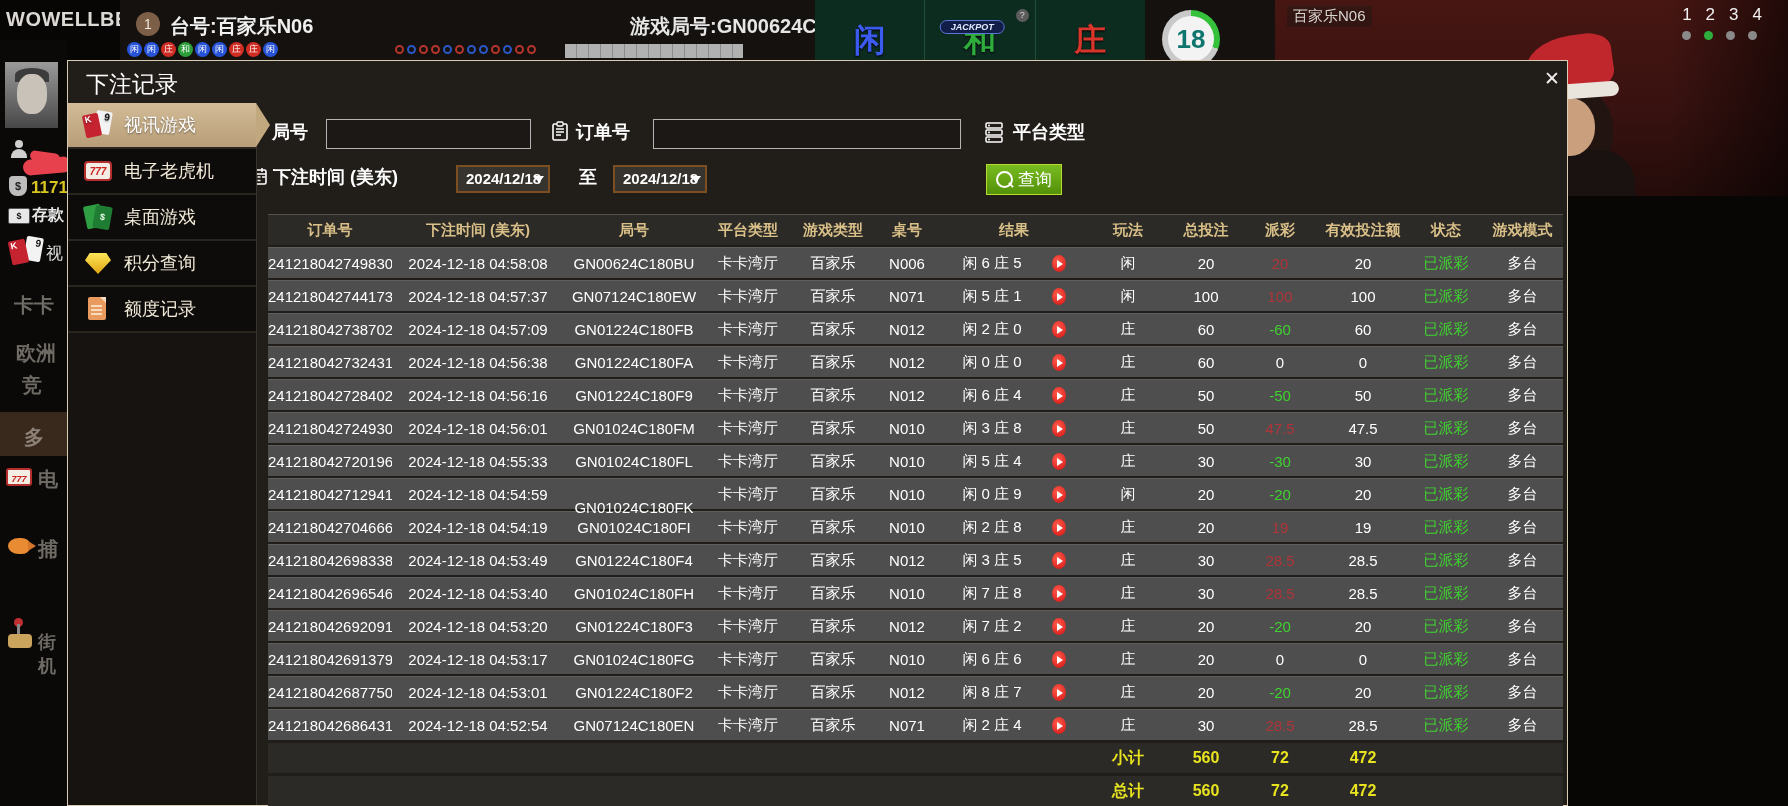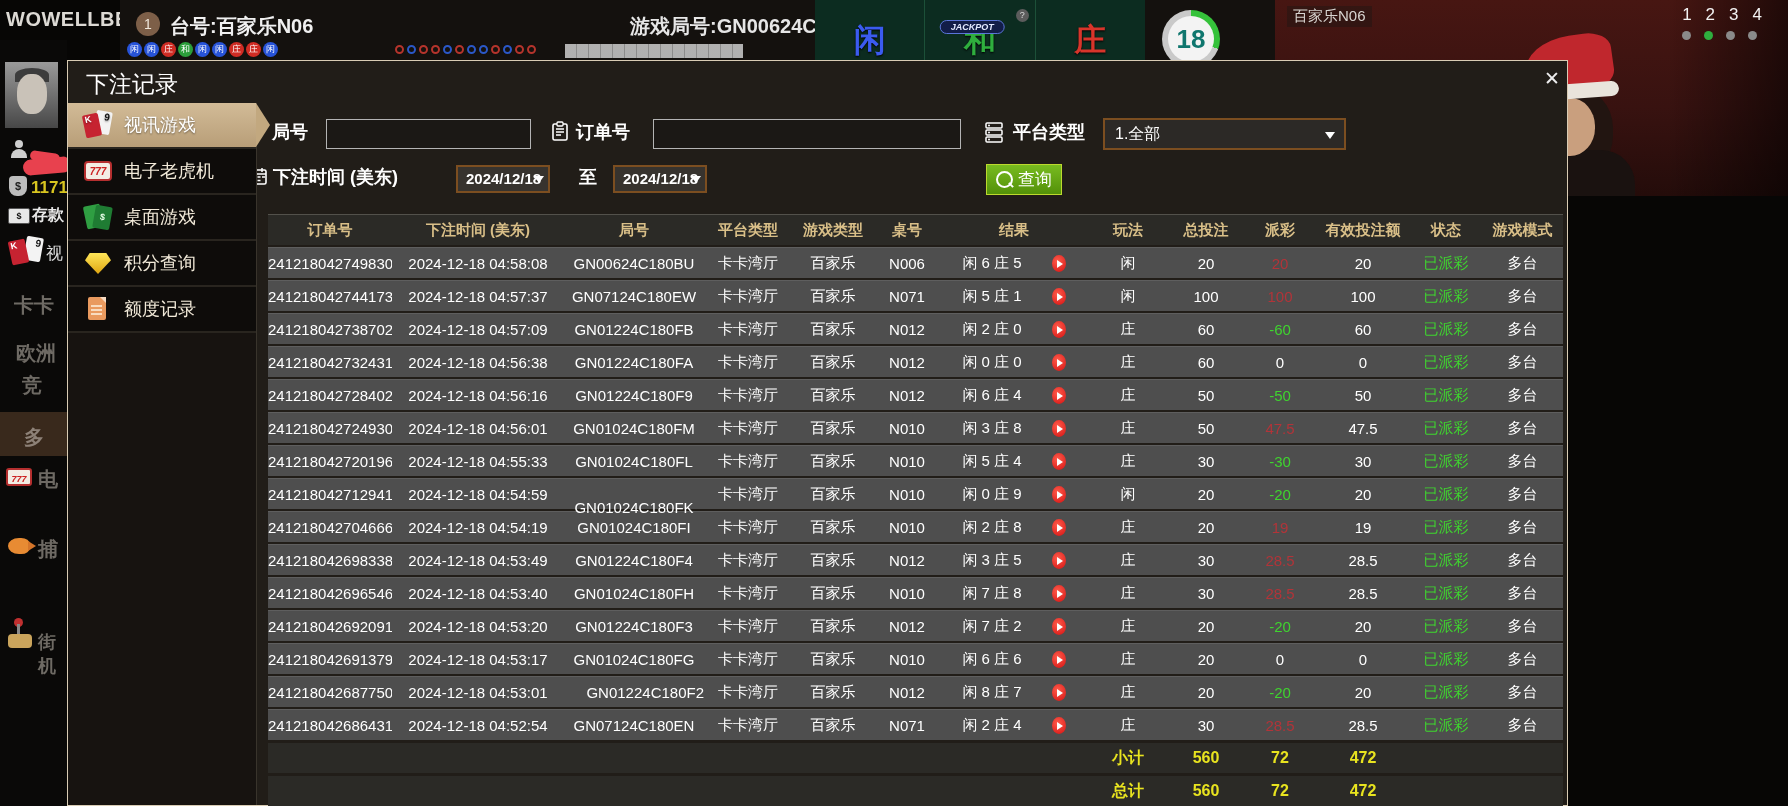--- a/index.html
+++ b/index.html
@@ -283,21 +283,20 @@
 
     <svg class="fic" style="left:914px;top:59px;" width="24" height="24" viewBox="0 0 24 24">
         <rect x="4" y="3" width="16" height="5" rx="1" fill="none" stroke="#fff" stroke-width="1.5"></rect>
         <rect x="4" y="10" width="16" height="5" rx="1" fill="none" stroke="#fff" stroke-width="1.5"></rect>
         <rect x="4" y="17" width="16" height="5" rx="1" fill="none" stroke="#fff" stroke-width="1.5"></rect>
         <circle cx="7" cy="5.5" r="1" fill="#fff"></circle>
         <circle cx="7" cy="12.5" r="1" fill="#fff"></circle>
         <circle cx="7" cy="19.5" r="1" fill="#fff"></circle>
       </svg>
     <div class="flabel" style="left:945px;top:59px;">平台类型</div>
-    <div class="sel-box" style="left:1035px;top:57px;width:243px;"><span>1.全部</span><span class="car"></span></div>
 
     <svg class="fic" style="left:179px;top:104px;" width="22" height="22" viewBox="0 0 22 22">
         <rect x="3" y="5" width="16" height="14" rx="1.5" fill="none" stroke="#fff" stroke-width="1.6"></rect>
         <path d="M3 9 H19 M7 3 V7 M15 3 V7" stroke="#fff" stroke-width="1.5"></path>
         <path d="M6 12 H9 M10.5 12 H13.5 M15 12 H18 M6 15.5 H9 M10.5 15.5 H13.5" stroke="#fff" stroke-width="1.3"></path>
       </svg>
     <div class="flabel" style="left:205px;top:104px;">下注时间 (美东)</div>
     <div class="date-box" style="left:388px;top:104px;width:94px;"><span>2024/12/18</span><span class="car"></span></div>
     <div class="to-label" style="left:511px;top:104px;">至</div>
     <div class="date-box" style="left:545px;top:104px;width:94px;"><span>2024/12/18</span><span class="car"></span></div>
@@ -513,21 +512,21 @@
           <div class="td" style="width: 80px;">庄</div>
           <div class="td" style="width: 76px;">20</div>
           <div class="td pay zero" style="width: 72px;">0</div>
           <div class="td" style="width: 94px;">0</div>
           <div class="td st" style="width: 72px;">已派彩</div>
           <div class="td" style="width: 81px;">多台</div>
         </div>
         <div class="trow">
           <div class="td" style="width: 124px;">241218042687750</div>
           <div class="td" style="width: 172px;">2024-12-18 04:53:01</div>
-          <div class="td" style="width: 140px; text-align: right;">GN01224C180F2</div>
+          <div class="td" style="width: 140px;">GN01224C180F2</div>
           <div class="td" style="width: 88px;">卡卡湾厅</div>
           <div class="td" style="width: 82px;">百家乐</div>
           <div class="td" style="width: 66px;">N012</div>
           <div class="td" style="width: 148px;"><span>闲 8 庄 7</span><span class="play"></span></div>
           <div class="td" style="width: 80px;">庄</div>
           <div class="td" style="width: 76px;">20</div>
           <div class="td pay neg" style="width: 72px;">-20</div>
           <div class="td" style="width: 94px;">20</div>
           <div class="td st" style="width: 72px;">已派彩</div>
           <div class="td" style="width: 81px;">多台</div>

